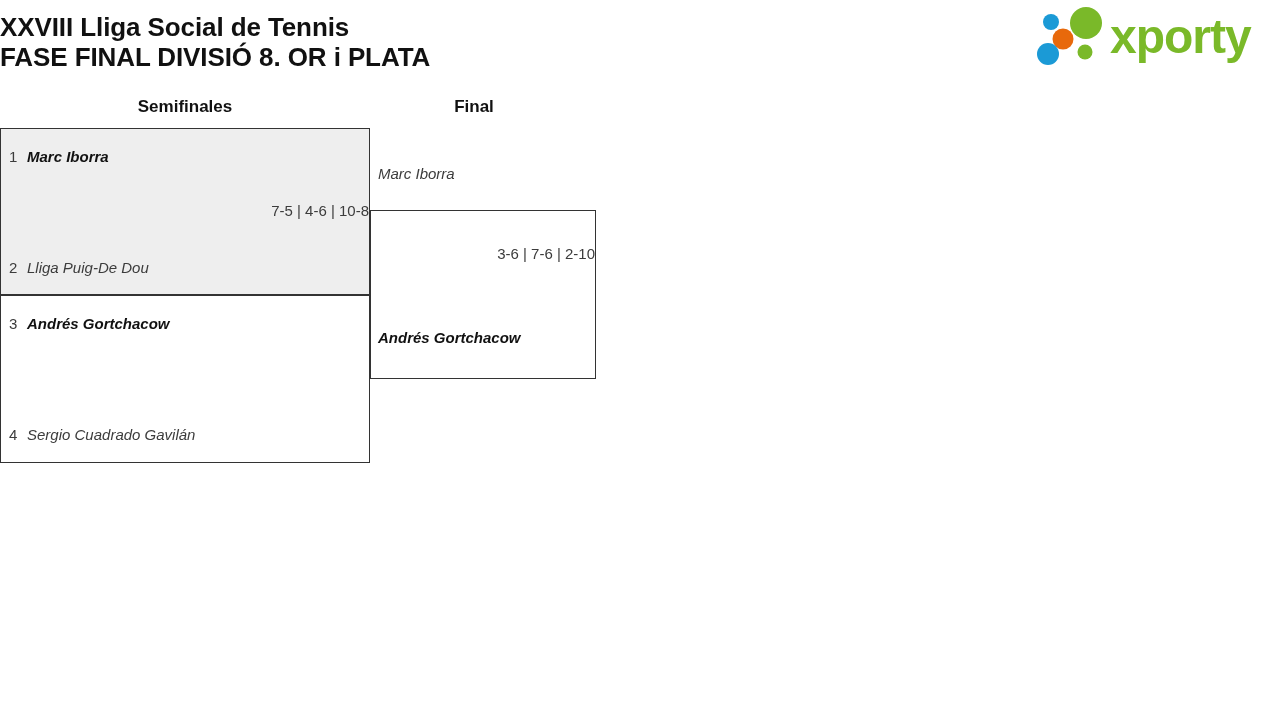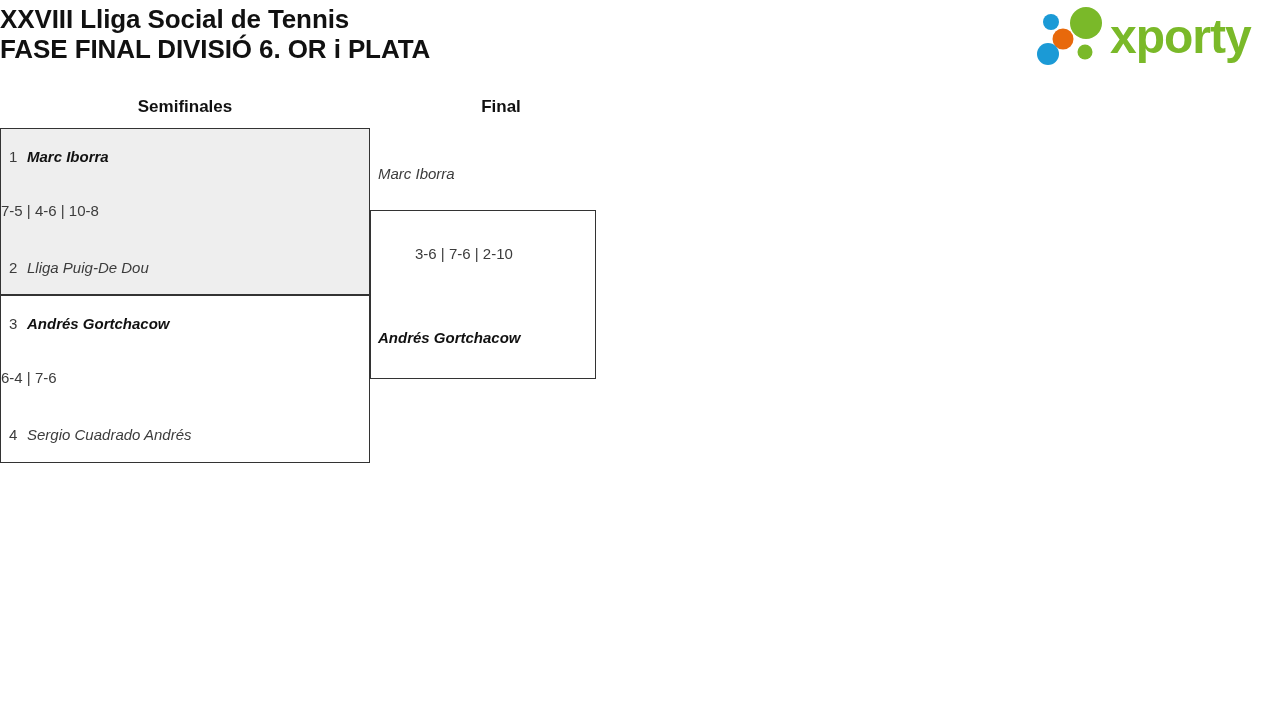--- a/index.html
+++ b/index.html
@@ -25,21 +25,21 @@
     width: 900px;
   }
   .title-line {
     font-size: 26px;
     font-weight: bold;
     line-height: 30px;
     letter-spacing: -0.1px;
     color: #111111;
     white-space: nowrap;
   }
-  .title-line.line1 { padding-top: 4px; }
+  .title-line.line1 { padding-top: 12px; }
 
   
   #brand-logo {
     position: absolute;
     right: 20px;
     top: 6px;
     width: 226px;
     height: 62px;
   }
   #brand-logo svg { display: block; }
@@ -52,21 +52,21 @@
     color: #111111;
     text-align: center;
     line-height: 20px;
   }
   #round-header-semifinales {
     left: 0px;
     top: 97px;
     width: 370px;
   }
   #round-header-final {
-    left: 388px;
+    left: 361px;
     top: 97px;
     width: 226px;
   }
 
   
   #bracket {
     position: absolute;
     left: 0;
     top: 0;
     width: 1280px;
@@ -136,39 +136,39 @@
   .player-row.winner .player-name {
     color: #111111;
     font-weight: bold;
   }
 
   .score-row {
     position: absolute;
     left: 0;
     right: 0;
     top: 72px;
-    text-align: left;
+    text-align: right;
     font-size: 15px;
     line-height: 20px;
     color: #3c3c3c;
     white-space: nowrap;
   }
 
   
   #match-final .player-row.top    { top: -48px; }
   #match-final .player-row.bottom { top: 116px; }
   #match-final .score-row         { top: 33px; margin-left: 44px; }
   #match-final .player-name       { padding-left: 7px; }
 </style>
 </head>
 <body>
 
 <div id="page-title">
   <div class="title-line line1">XXVIII Lliga Social de Tennis</div>
-  <div class="title-line line2">FASE FINAL DIVISIÓ 6. OR i PLATA</div>
+  <div class="title-line line2">FASE FINAL DIVISIÓ 8. OR i PLATA</div>
 </div>
 
 <div id="brand-logo">
   <svg width="226" height="62" viewBox="0 0 226 62" xmlns="http://www.w3.org/2000/svg">
     <g>
       <circle cx="17" cy="16" r="8" fill="#1b9ad6"></circle>
       <circle cx="29" cy="33" r="10.5" fill="#e8690b"></circle>
       <circle cx="14" cy="48" r="11" fill="#1b9ad6"></circle>
       <circle cx="52" cy="17" r="16" fill="#7ab929"></circle>
       <circle cx="51" cy="46" r="7.5" fill="#7ab929"></circle>
@@ -192,24 +192,23 @@
       <span class="seed">2</span>
       <span class="player-name">Lliga Puig-De Dou</span>
     </div>
   </div>
 
   <div class="match-box" id="match-sf2">
     <div class="player-row top winner">
       <span class="seed">3</span>
       <span class="player-name">Andrés Gortchacow</span>
     </div>
-    <div class="score-row">6-4 | 7-6</div>
     <div class="player-row bottom">
       <span class="seed">4</span>
-      <span class="player-name">Sergio Cuadrado Andrés</span>
+      <span class="player-name">Sergio Cuadrado Gavilán</span>
     </div>
   </div>
 
   <div class="match-box" id="match-final">
     <div class="player-row top">
 
       <span class="player-name">Marc Iborra</span>
     </div>
     <div class="score-row">3-6 | 7-6 | 2-10</div>
     <div class="player-row bottom winner">

